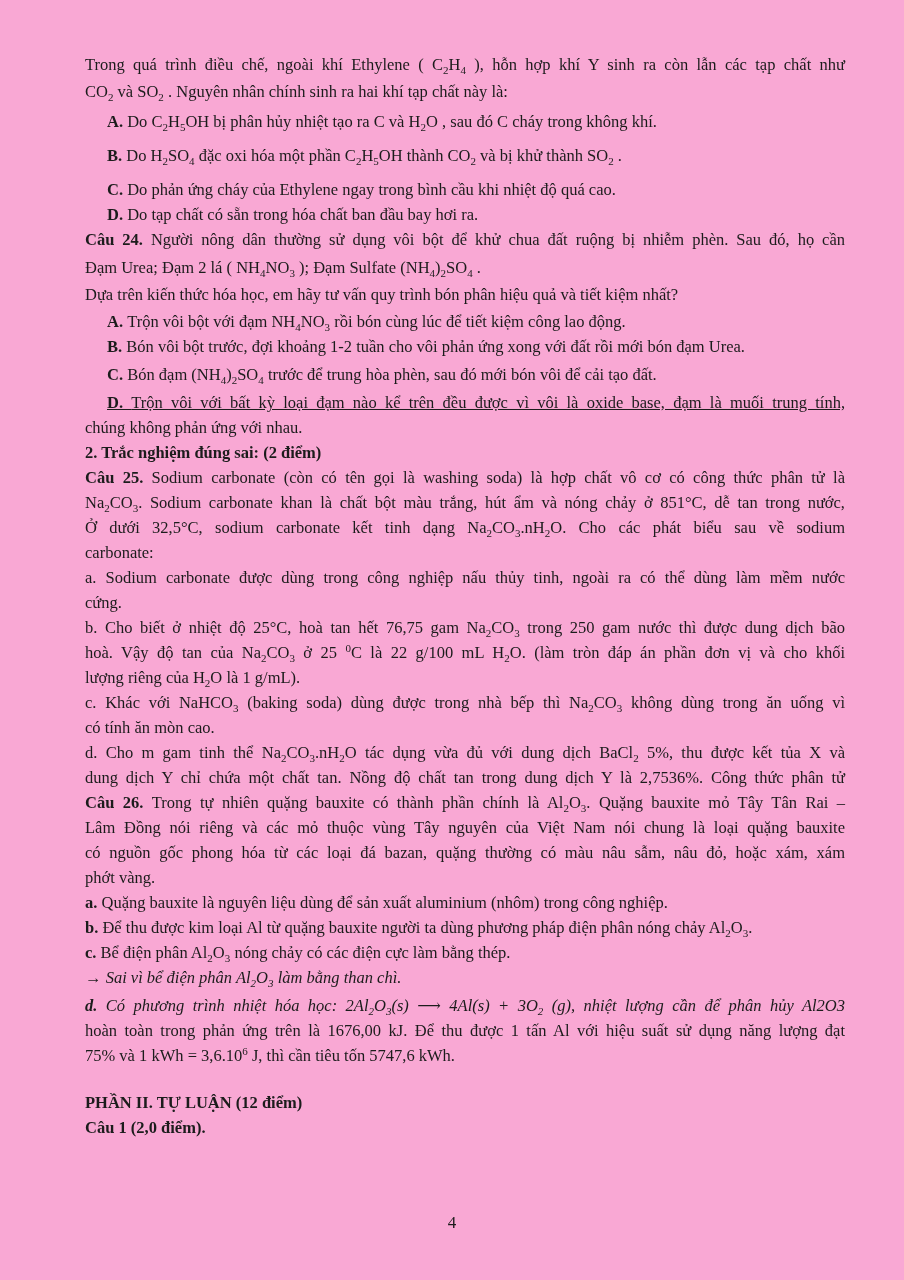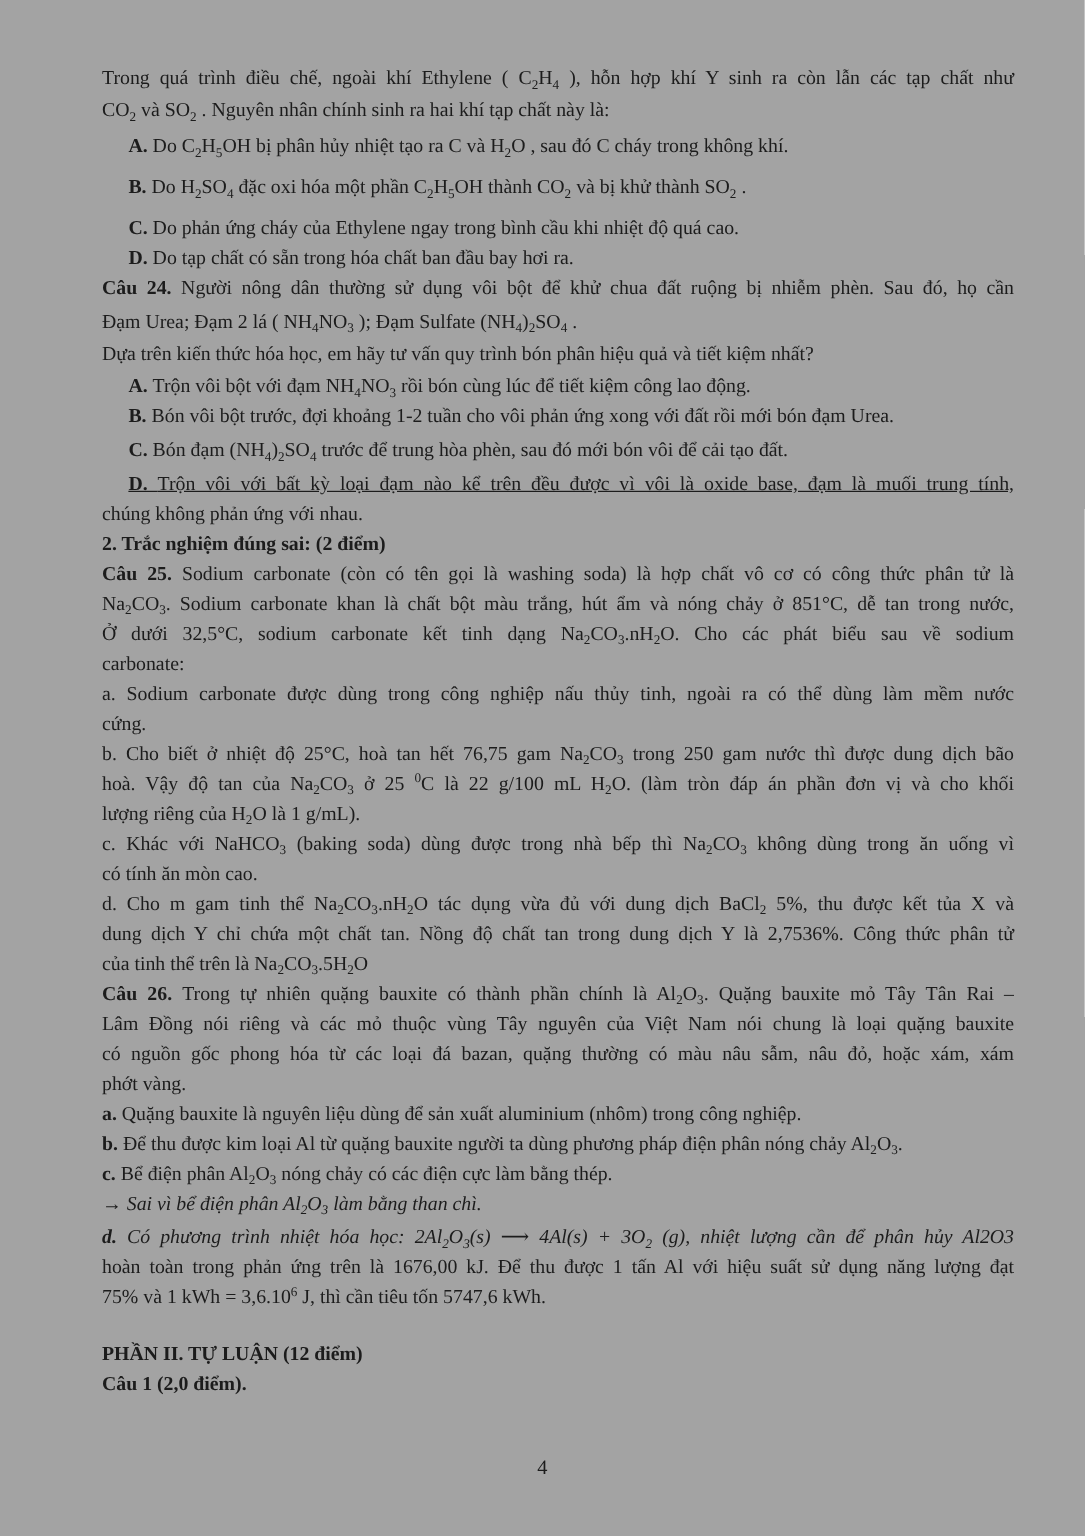--- a/index.html
+++ b/index.html
@@ -4,21 +4,21 @@
 <style>
   html, body {
     margin: 0;
     padding: 0;
     background: #ffffff;
   }
   .page {
     position: relative;
     width: 904px;
     height: 1280px;
-    background: #a3a3a3;
+    background: #f9a8d4;
     color: #1c1c1c;
     font-family: "Liberation Serif", "DejaVu Serif", serif;
     font-size: 16.5px;
     overflow: hidden;
   }
   .content {
     position: absolute;
     top: 52px;
     left: 85px;
     width: 760px;
@@ -84,21 +84,20 @@
       <div class="line"><span>carbonate:</span></div>
       <div class="line justify"><span>a. Sodium carbonate được dùng trong công nghiệp nấu thủy tinh, ngoài ra có thể dùng làm mềm nước</span></div>
       <div class="line"><span>cứng.</span></div>
       <div class="line justify"><span>b. Cho biết ở nhiệt độ 25°C, hoà tan hết 76,75 gam Na</span><span class="sb">2</span><span>CO</span><span class="sb">3</span><span> trong 250 gam nước thì được dung dịch bão</span></div>
       <div class="line justify"><span>hoà. Vậy độ tan của Na</span><span class="sb">2</span><span>CO</span><span class="sb">3</span><span> ở 25 </span><span class="sp">0</span><span>C là 22 g/100 mL H</span><span class="sb">2</span><span>O. (làm tròn đáp án phần đơn vị và cho khối</span></div>
       <div class="line"><span>lượng riêng của H</span><span class="sb">2</span><span>O là 1 g/mL).</span></div>
       <div class="line justify"><span>c. Khác với NaHCO</span><span class="sb">3</span><span> (baking soda) dùng được trong nhà bếp thì Na</span><span class="sb">2</span><span>CO</span><span class="sb">3</span><span> không dùng trong ăn uống vì</span></div>
       <div class="line"><span>có tính ăn mòn cao.</span></div>
       <div class="line justify"><span>d. Cho m gam tinh thể Na</span><span class="sb">2</span><span>CO</span><span class="sb">3</span><span>.nH</span><span class="sb">2</span><span>O tác dụng vừa đủ với dung dịch BaCl</span><span class="sb">2</span><span> 5%, thu được kết tủa X và</span></div>
       <div class="line justify"><span>dung dịch Y chỉ chứa một chất tan. Nồng độ chất tan trong dung dịch Y là 2,7536%. Công thức phân tử</span></div>
-      <div class="line"><span>của tinh thể trên là Na</span><span class="sb">2</span><span>CO</span><span class="sb">3</span><span>.5H</span><span class="sb">2</span><span>O</span></div>
       <div class="line justify"><span class="b">Câu 26. </span><span>Trong tự nhiên quặng bauxite có thành phần chính là Al</span><span class="sb">2</span><span>O</span><span class="sb">3</span><span>. Quặng bauxite mỏ Tây Tân Rai –</span></div>
       <div class="line justify"><span>Lâm Đồng nói riêng và các mỏ thuộc vùng Tây nguyên của Việt Nam nói chung là loại quặng bauxite</span></div>
       <div class="line justify"><span>có nguồn gốc phong hóa từ các loại đá bazan, quặng thường có màu nâu sẫm, nâu đỏ, hoặc xám, xám</span></div>
       <div class="line"><span>phớt vàng.</span></div>
       <div class="line"><span class="b">a. </span><span>Quặng bauxite là nguyên liệu dùng để sản xuất aluminium (nhôm) trong công nghiệp.</span></div>
       <div class="line"><span class="b">b. </span><span>Để thu được kim loại Al từ quặng bauxite người ta dùng phương pháp điện phân nóng chảy Al</span><span class="sb">2</span><span>O</span><span class="sb">3</span><span>.</span></div>
       <div class="line"><span class="b">c. </span><span>Bể điện phân Al</span><span class="sb">2</span><span>O</span><span class="sb">3</span><span> nóng chảy có các điện cực làm bằng thép.</span></div>
       <div class="line"><span class="i">→ Sai vì bể điện phân Al</span><span class="i sb">2</span><span class="i">O</span><span class="i sb">3</span><span class="i"> làm bằng than chì.</span></div>
       <div class="line justify" style="margin-top: 3px; font-style: italic;"><span class="b">d. </span><span>Có phương trình nhiệt hóa học:  2Al</span><span class="sb">2</span><span>O</span><span class="sb">3</span><span>(s) ⟶ 4Al(s) + 3O</span><span class="sb">2</span><span> (g), nhiệt lượng cần để phân hủy Al2O3</span></div>
       <div class="line justify"><span>hoàn toàn trong phản ứng trên là 1676,00 kJ. Để thu được 1 tấn Al với hiệu suất sử dụng năng lượng đạt</span></div>

